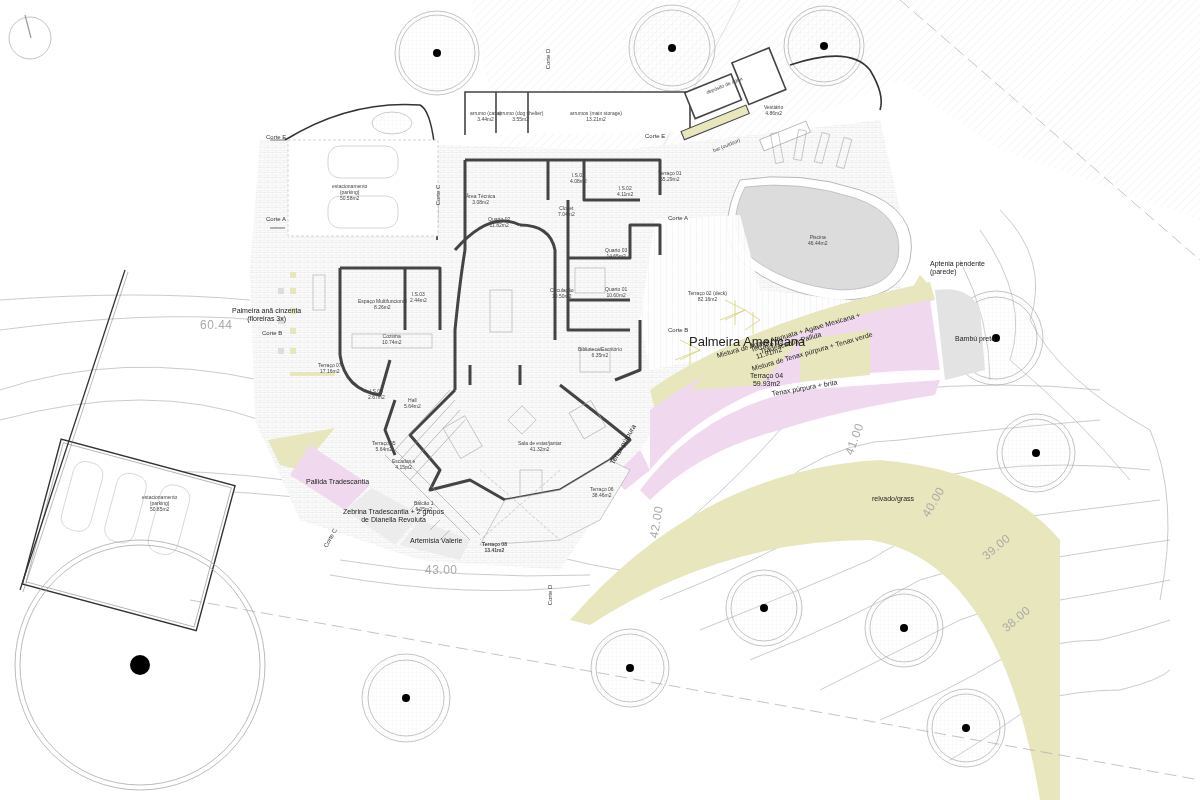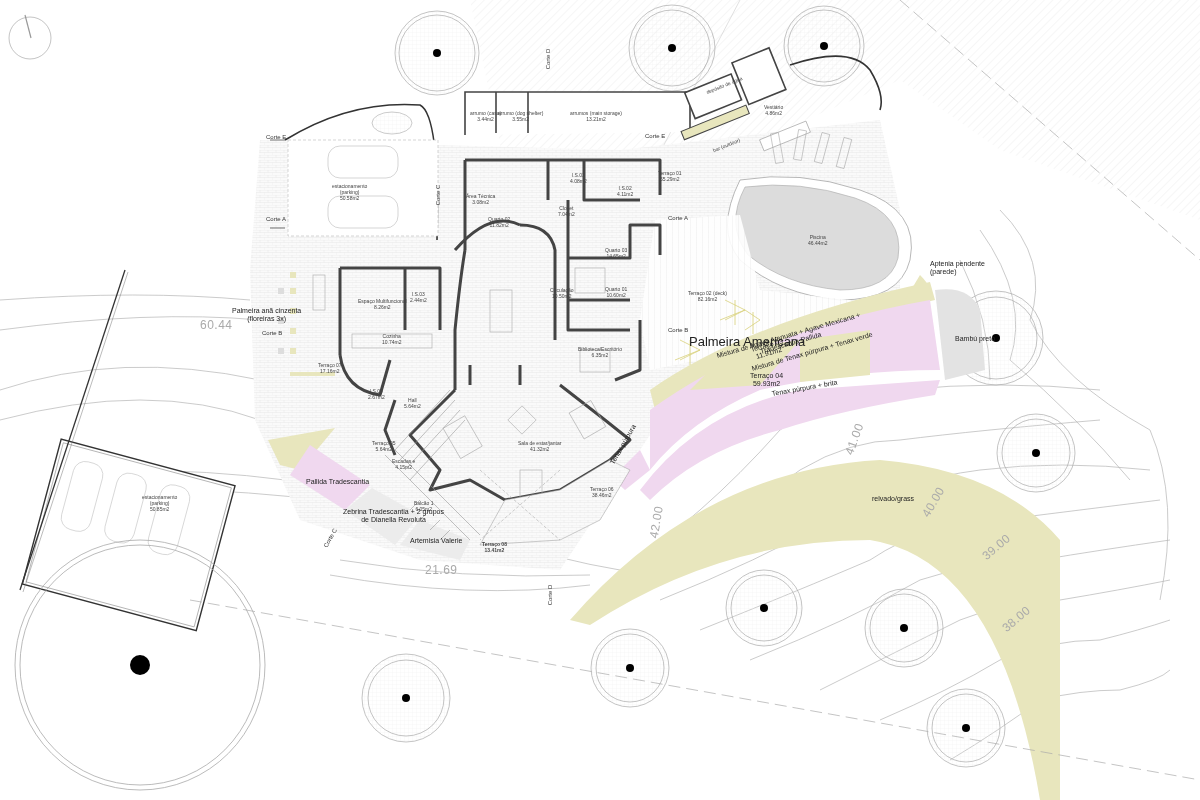--- a/index.html
+++ b/index.html
@@ -391,21 +391,21 @@
 <div class="lbl-med" style="left:955px;top:335px;">Bambú preto</div>
 <div class="lbl-med" style="left:306px;top:478px;">Pallida Tradescantia</div>
 <div class="lbl-med" style="left:343px;top:508px;">
   <div>Zebrina Tradescantia + 2 grupos</div>
     <div>de Dianella Revoluta</div>
 </div>
 <div class="lbl-med" style="left:410px;top:537px;">Artemisia Valerie</div>
 <div class="lbl-med" style="left:872px;top:495px;">relvado/grass</div>
 
 <div class="contour" style="left:200px;top:318px;">60.44</div>
-<div class="contour" style="left:425px;top:563px;">21.69</div>
+<div class="contour" style="left:425px;top:563px;">43.00</div>
 <div class="contour" style="left:640px;top:515px;transform:rotate(-80deg);">42.00</div>
 <div class="contour" style="left:838px;top:432px;transform:rotate(-70deg);">41.00</div>
 <div class="contour" style="left:917px;top:495px;transform:rotate(-60deg);">40.00</div>
 <div class="contour" style="left:980px;top:540px;transform:rotate(-40deg);">39.00</div>
 <div class="contour" style="left:1000px;top:612px;transform:rotate(-40deg);">38.00</div>
 
 <div class="cut" style="left:266px;top:134px;">Corte E</div>
 <div class="cut" style="left:266px;top:216px;">Corte A</div>
 <div class="cut" style="left:262px;top:330px;">Corte B</div>
 <div class="cut" style="left:320px;top:535px;transform:rotate(-60deg);">Corte C</div>

